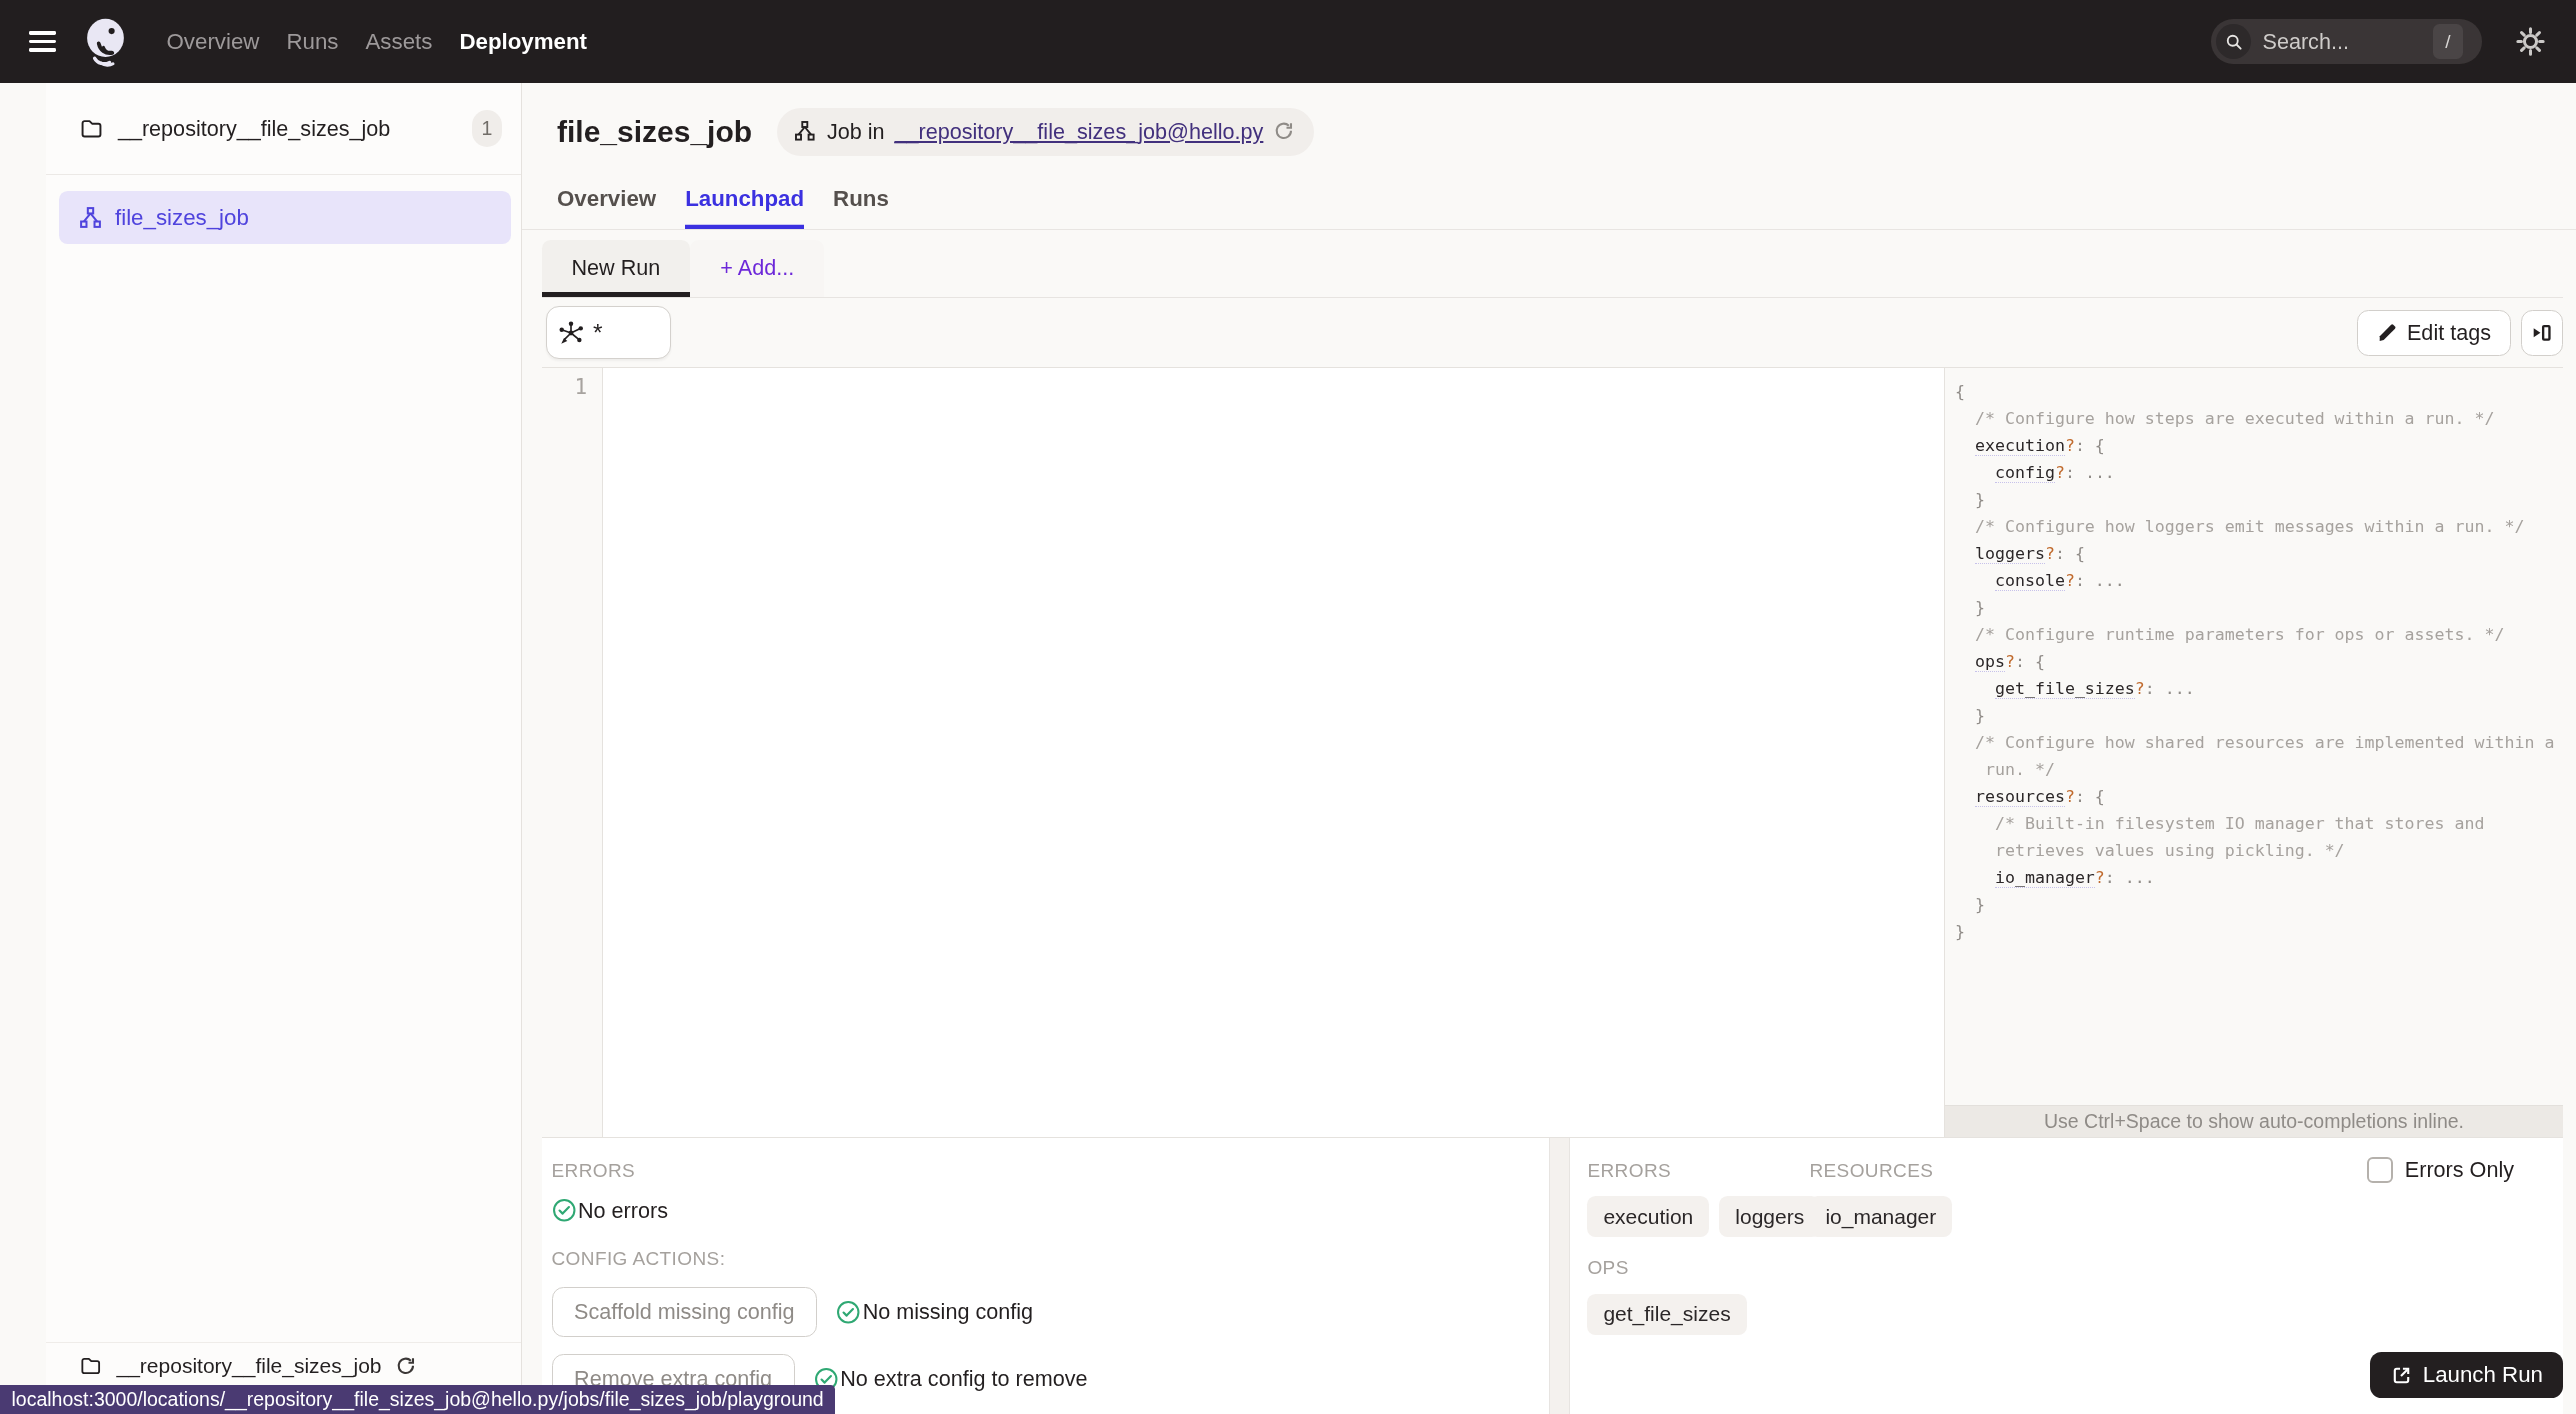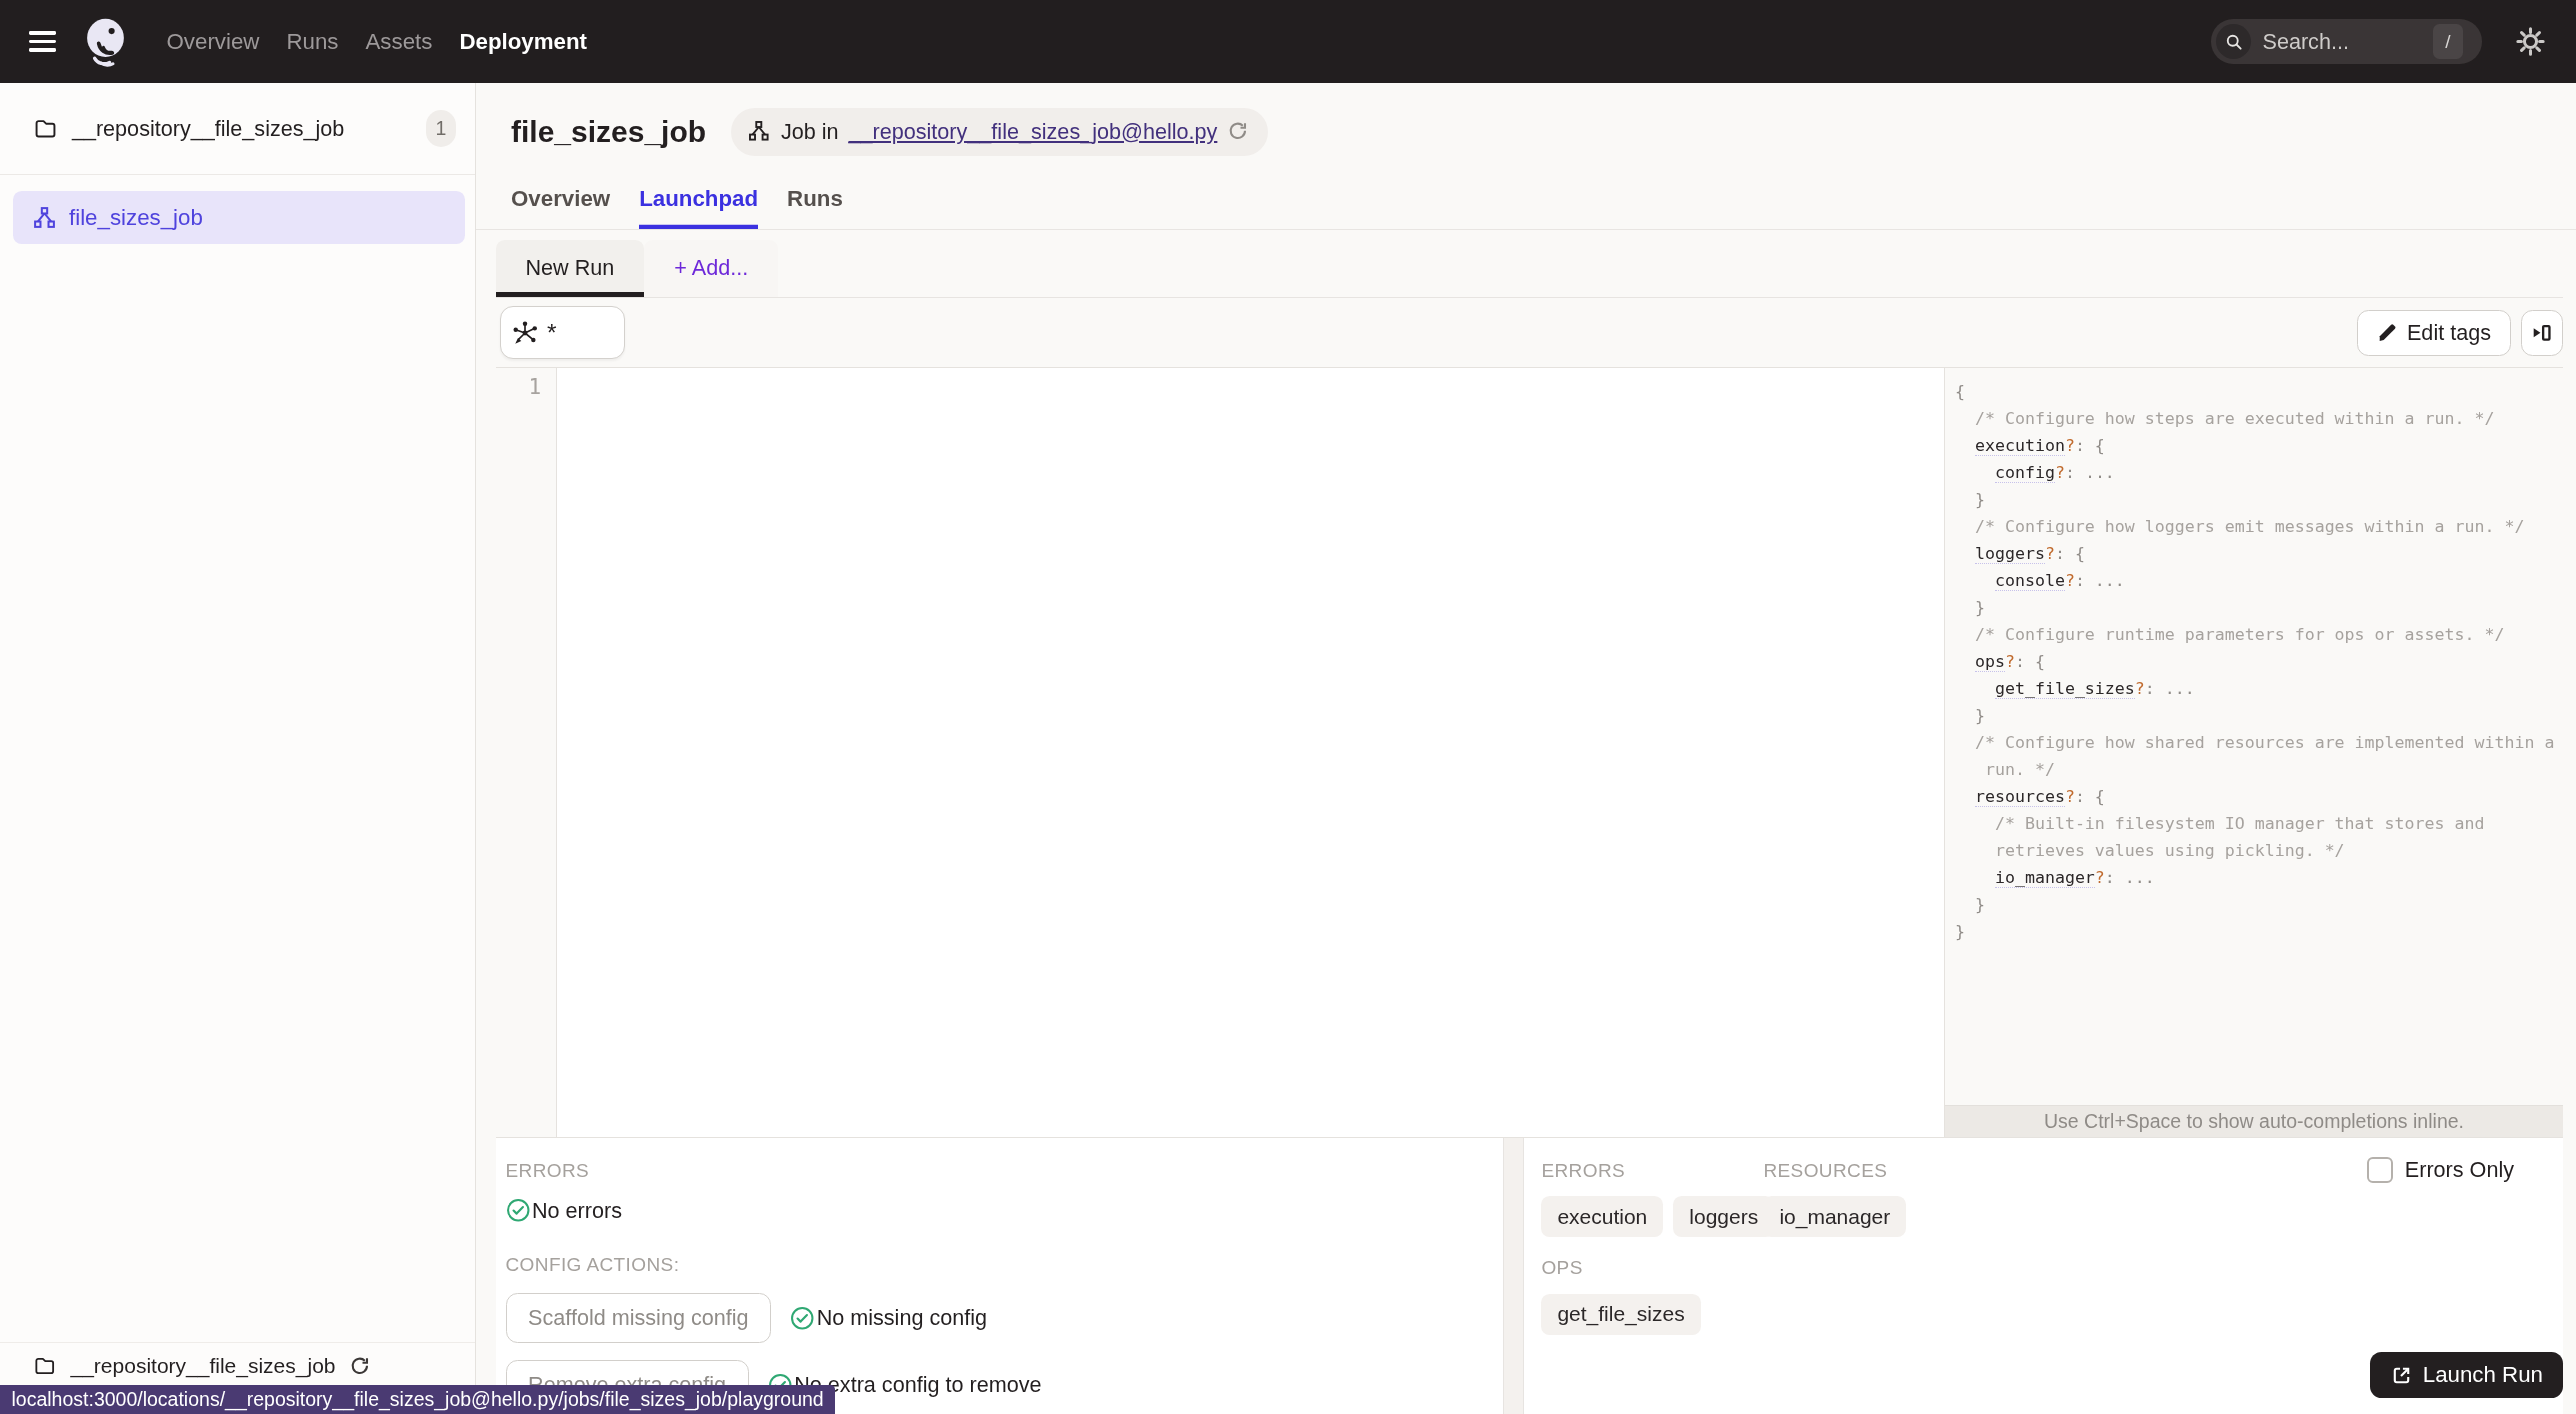--- a/index.html
+++ b/index.html
@@ -15,21 +15,21 @@
   .nav-items { display:flex; gap:27px; align-items:center; }
   .nav-item { font-size:22.3px; font-weight:500; color:#9D999A; cursor:pointer; }
   .nav-item.active { color:#FFFFFF; font-weight:600; }
   .search { margin-left:auto; width:271px; height:45px; border-radius:22.3px; background:#3A3536; display:flex; align-items:center; cursor:text; }
   .search-circle { width:35px; height:35px; margin-left:5px; border-radius:50%; background:#2D292A; display:flex; align-items:center; justify-content:center; color:#E8E6E4; }
   .search-ph { margin-left:11.5px; font-size:21.6px; color:#CFCCCA; }
   .kbd { margin-left:auto; margin-right:19px; min-width:30px; height:35px; padding:0 7.2px; border-radius:6.5px; background:#4A4546; color:#D8D6D4; font-size:19px; display:flex; align-items:center; justify-content:center; }
   .gear { margin-left:32px; width:33px; height:33px; color:#CBC9C7; cursor:pointer; }
 
   
-  .content { display:flex; height:1331px; }
+  .content { display:flex; height:1331px;padding-left:46px; }
   .sidebar { position:relative; width:476px; background:#FDFCFB; border-right:0.7px solid var(--border,#E5E2DE); flex:none; }
   .main { flex:1; min-width:0; display:flex; flex-direction:column; background:var(--page-bg,#FAF9F7); }
 
   
   .repo-row { height:92px; display:flex; align-items:center; gap:14.4px; padding:0 19px 0 33px; border-bottom:0.7px solid #ECE9E6; cursor:pointer; }
   .repo-row .name { font-size:21.6px; }
   .count-badge { margin-left:auto; min-width:30px; height:37px; padding:0 4.3px; border-radius:19px; background:#F0EDEA; color:#716D68; font-size:19.5px; display:flex; align-items:center; justify-content:center; }
   .job-item { margin:16px 10px 0 13px; height:53px; border-radius:8.6px; display:flex; align-items:center; gap:13px; padding-left:20px; cursor:pointer; }
   .job-item.selected { background:var(--selected-bg,#E8E4FA); }
   .job-item .label { font-size:22.3px; color:var(--blurple,#4F43DD); }
@@ -83,21 +83,21 @@
 
   
   .bottom { height:277px; flex:none; display:flex; border-top:0.7px solid var(--border,#E5E2DE); }
   .bottom-left { width:1007px; flex:none; background:#FFFFFF; padding:21.6px 0 0 10px; }
   .bottom-divider { width:21.6px; flex:none; background:#F4F1EE; border-left:0.7px solid #E7E4E1; border-right:0.7px solid #E7E4E1; cursor:col-resize; }
   .bottom-right { flex:1; background:#FFFFFF; position:relative; padding:21.6px 0 0 17.3px; }
   .section-label { font-size:19px; letter-spacing:0.4px; color:var(--muted,#A5A19D); }
   .check-row { display:flex; align-items:center; gap:2px; font-size:21.6px; }
   .icon-check { width:24.5px; height:24.5px; color:var(--success,#2FA873); flex:none; }
   .no-errors { margin-top:16px; }
-  .config-actions-label { margin-top:30px; }
+  .config-actions-label { margin-top:24px; }
   .action-row { margin-top:17.3px; display:flex; align-items:center; gap:19px; }
   .btn-action { height:50px; padding:0 21.6px; color:#8F8B87; }
   .tag-grid { display:grid; grid-template-columns:222px auto; row-gap:20px; }
   .tag-group .section-label { margin-bottom:14.4px; }
   .tag-row { display:flex; gap:10px; }
   .tag { padding:8.6px 16px; background:#F4F1EE; border-radius:8.6px; font-size:21px; color:#2B2728; cursor:default; }
   .errors-only { position:absolute; top:19px; right:49px; display:flex; align-items:center; gap:11.5px; font-size:21.6px; }
   .checkbox { width:26px; height:26px; border:2.2px solid #B5B1AC; border-radius:5.8px; background:#FFFFFF; cursor:pointer; }
   .btn-launch { position:absolute; right:0; bottom:16px; height:46px; padding:0 20px; border-radius:11.5px; background:var(--dark,#231F20); color:#FFFFFF; border:none; display:flex; align-items:center; gap:10px; font-size:22.3px; font-weight:500; cursor:pointer; }
   .icon-launch { width:23px; height:23px; }

